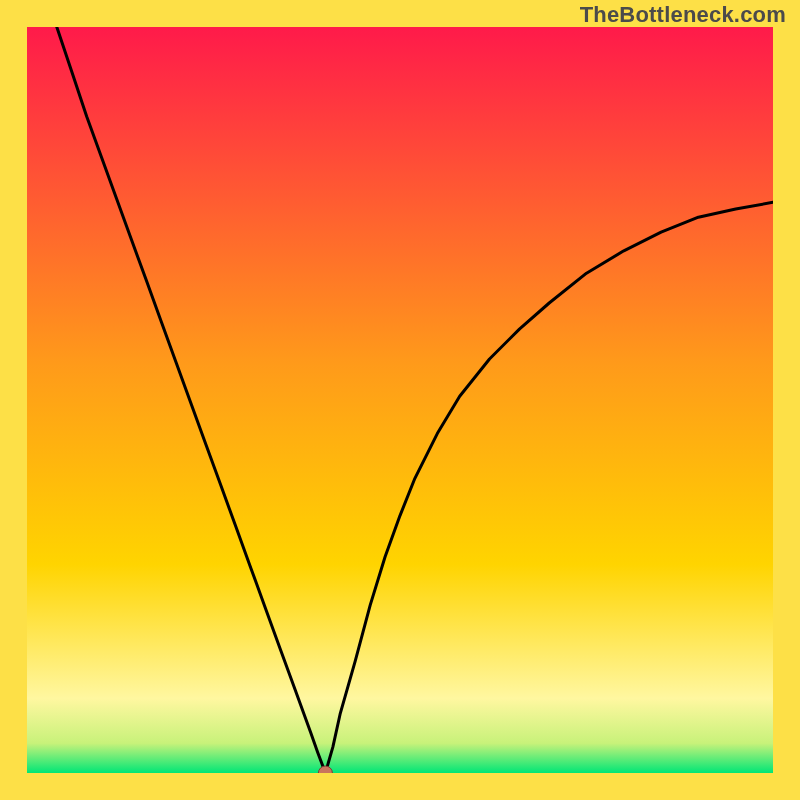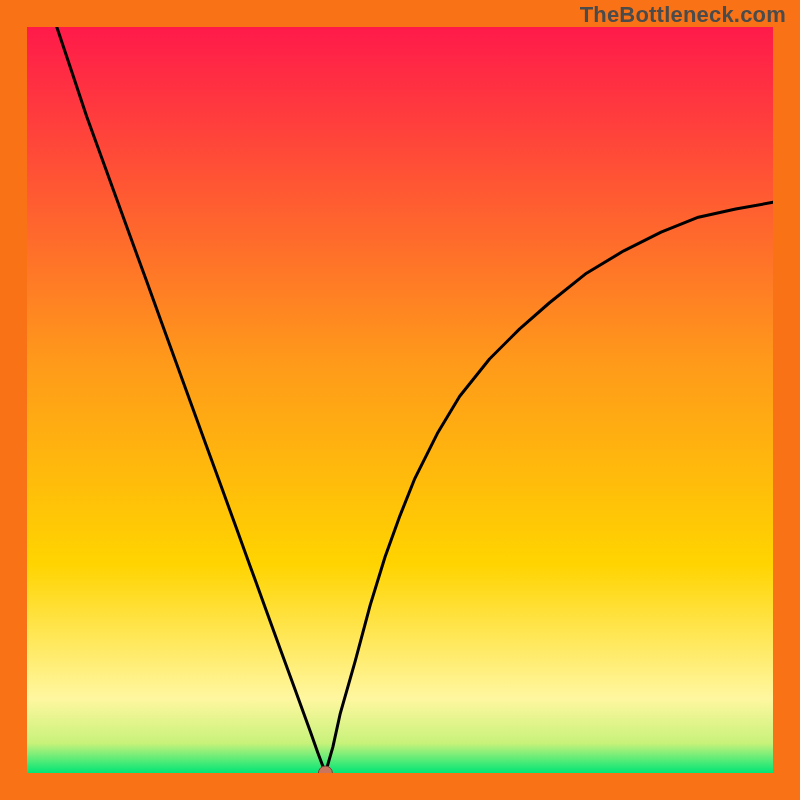--- a/index.html
+++ b/index.html
@@ -8,21 +8,21 @@
     width: 800px;
     height: 800px;
     background: #000;
     font-family: Arial, Helvetica, sans-serif;
     overflow: hidden;
   }
   .frame {
     position: relative;
     width: 800px;
     height: 800px;
-    background: #f97316;
+    background: #fde047;
   }
   .watermark {
     position: absolute;
     top: 2px;
     right: 14px;
     color: #4b4b4b;
     font-size: 22px;
     font-weight: 600;
     letter-spacing: 0.2px;
     user-select: none;

